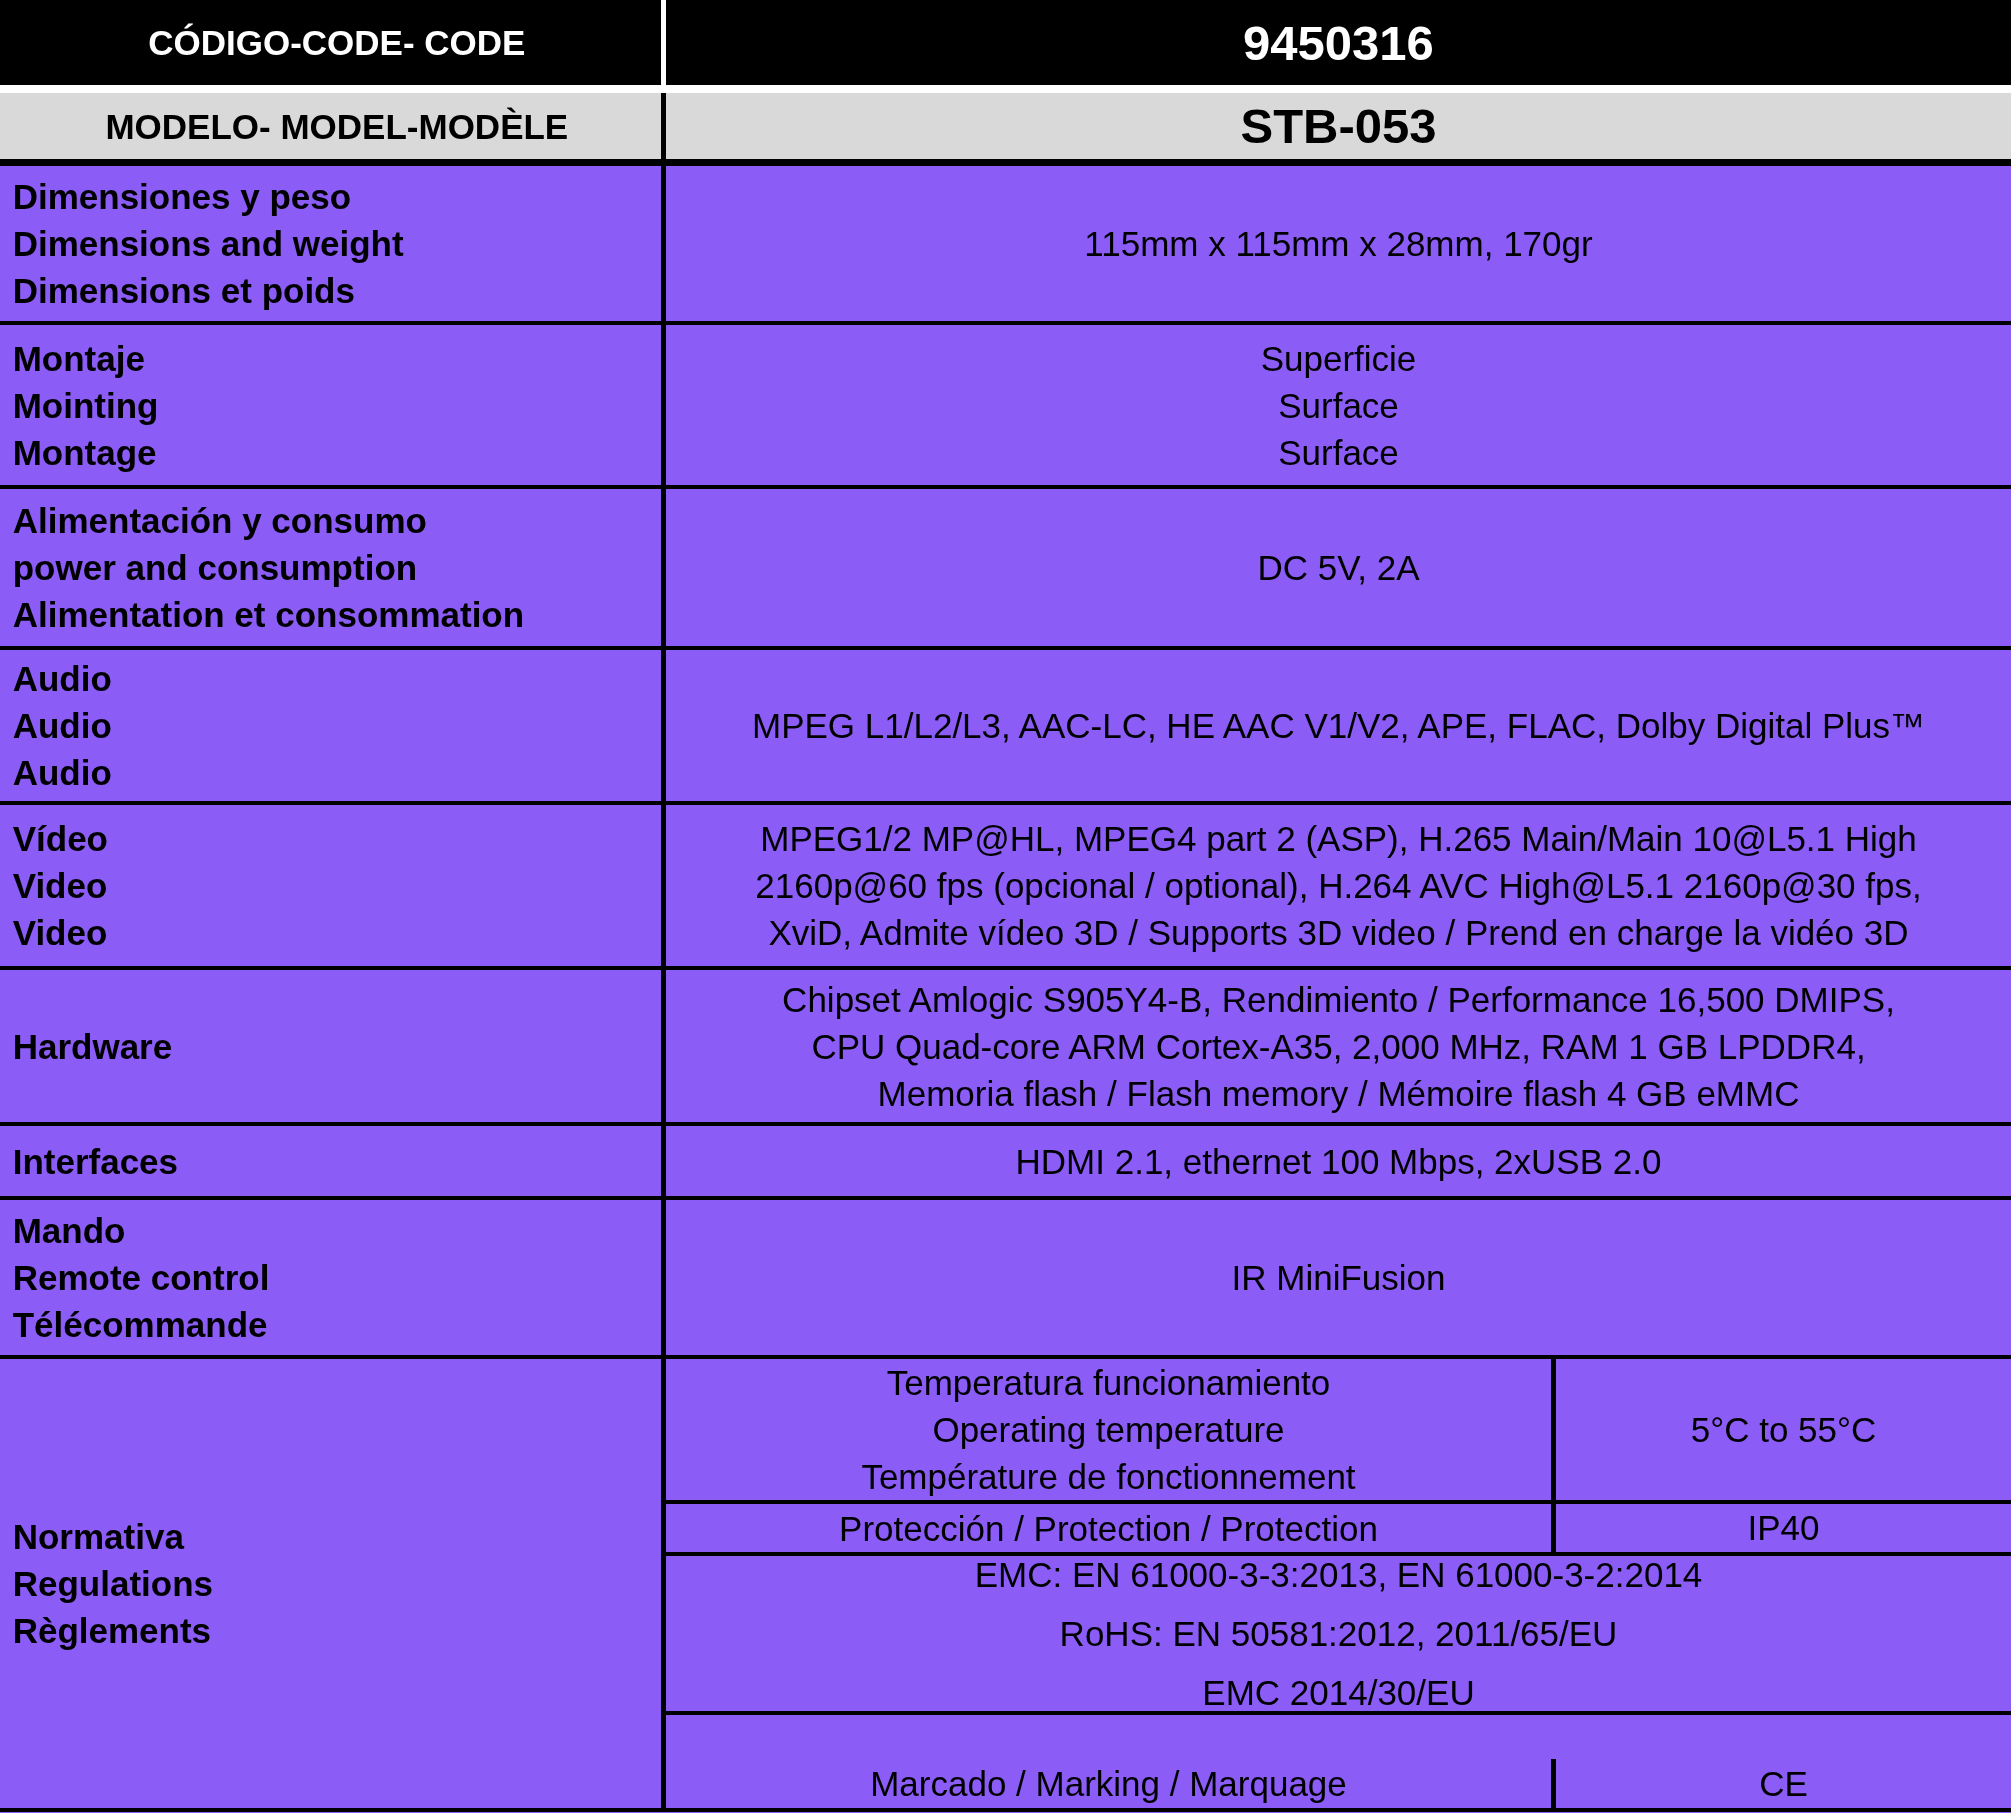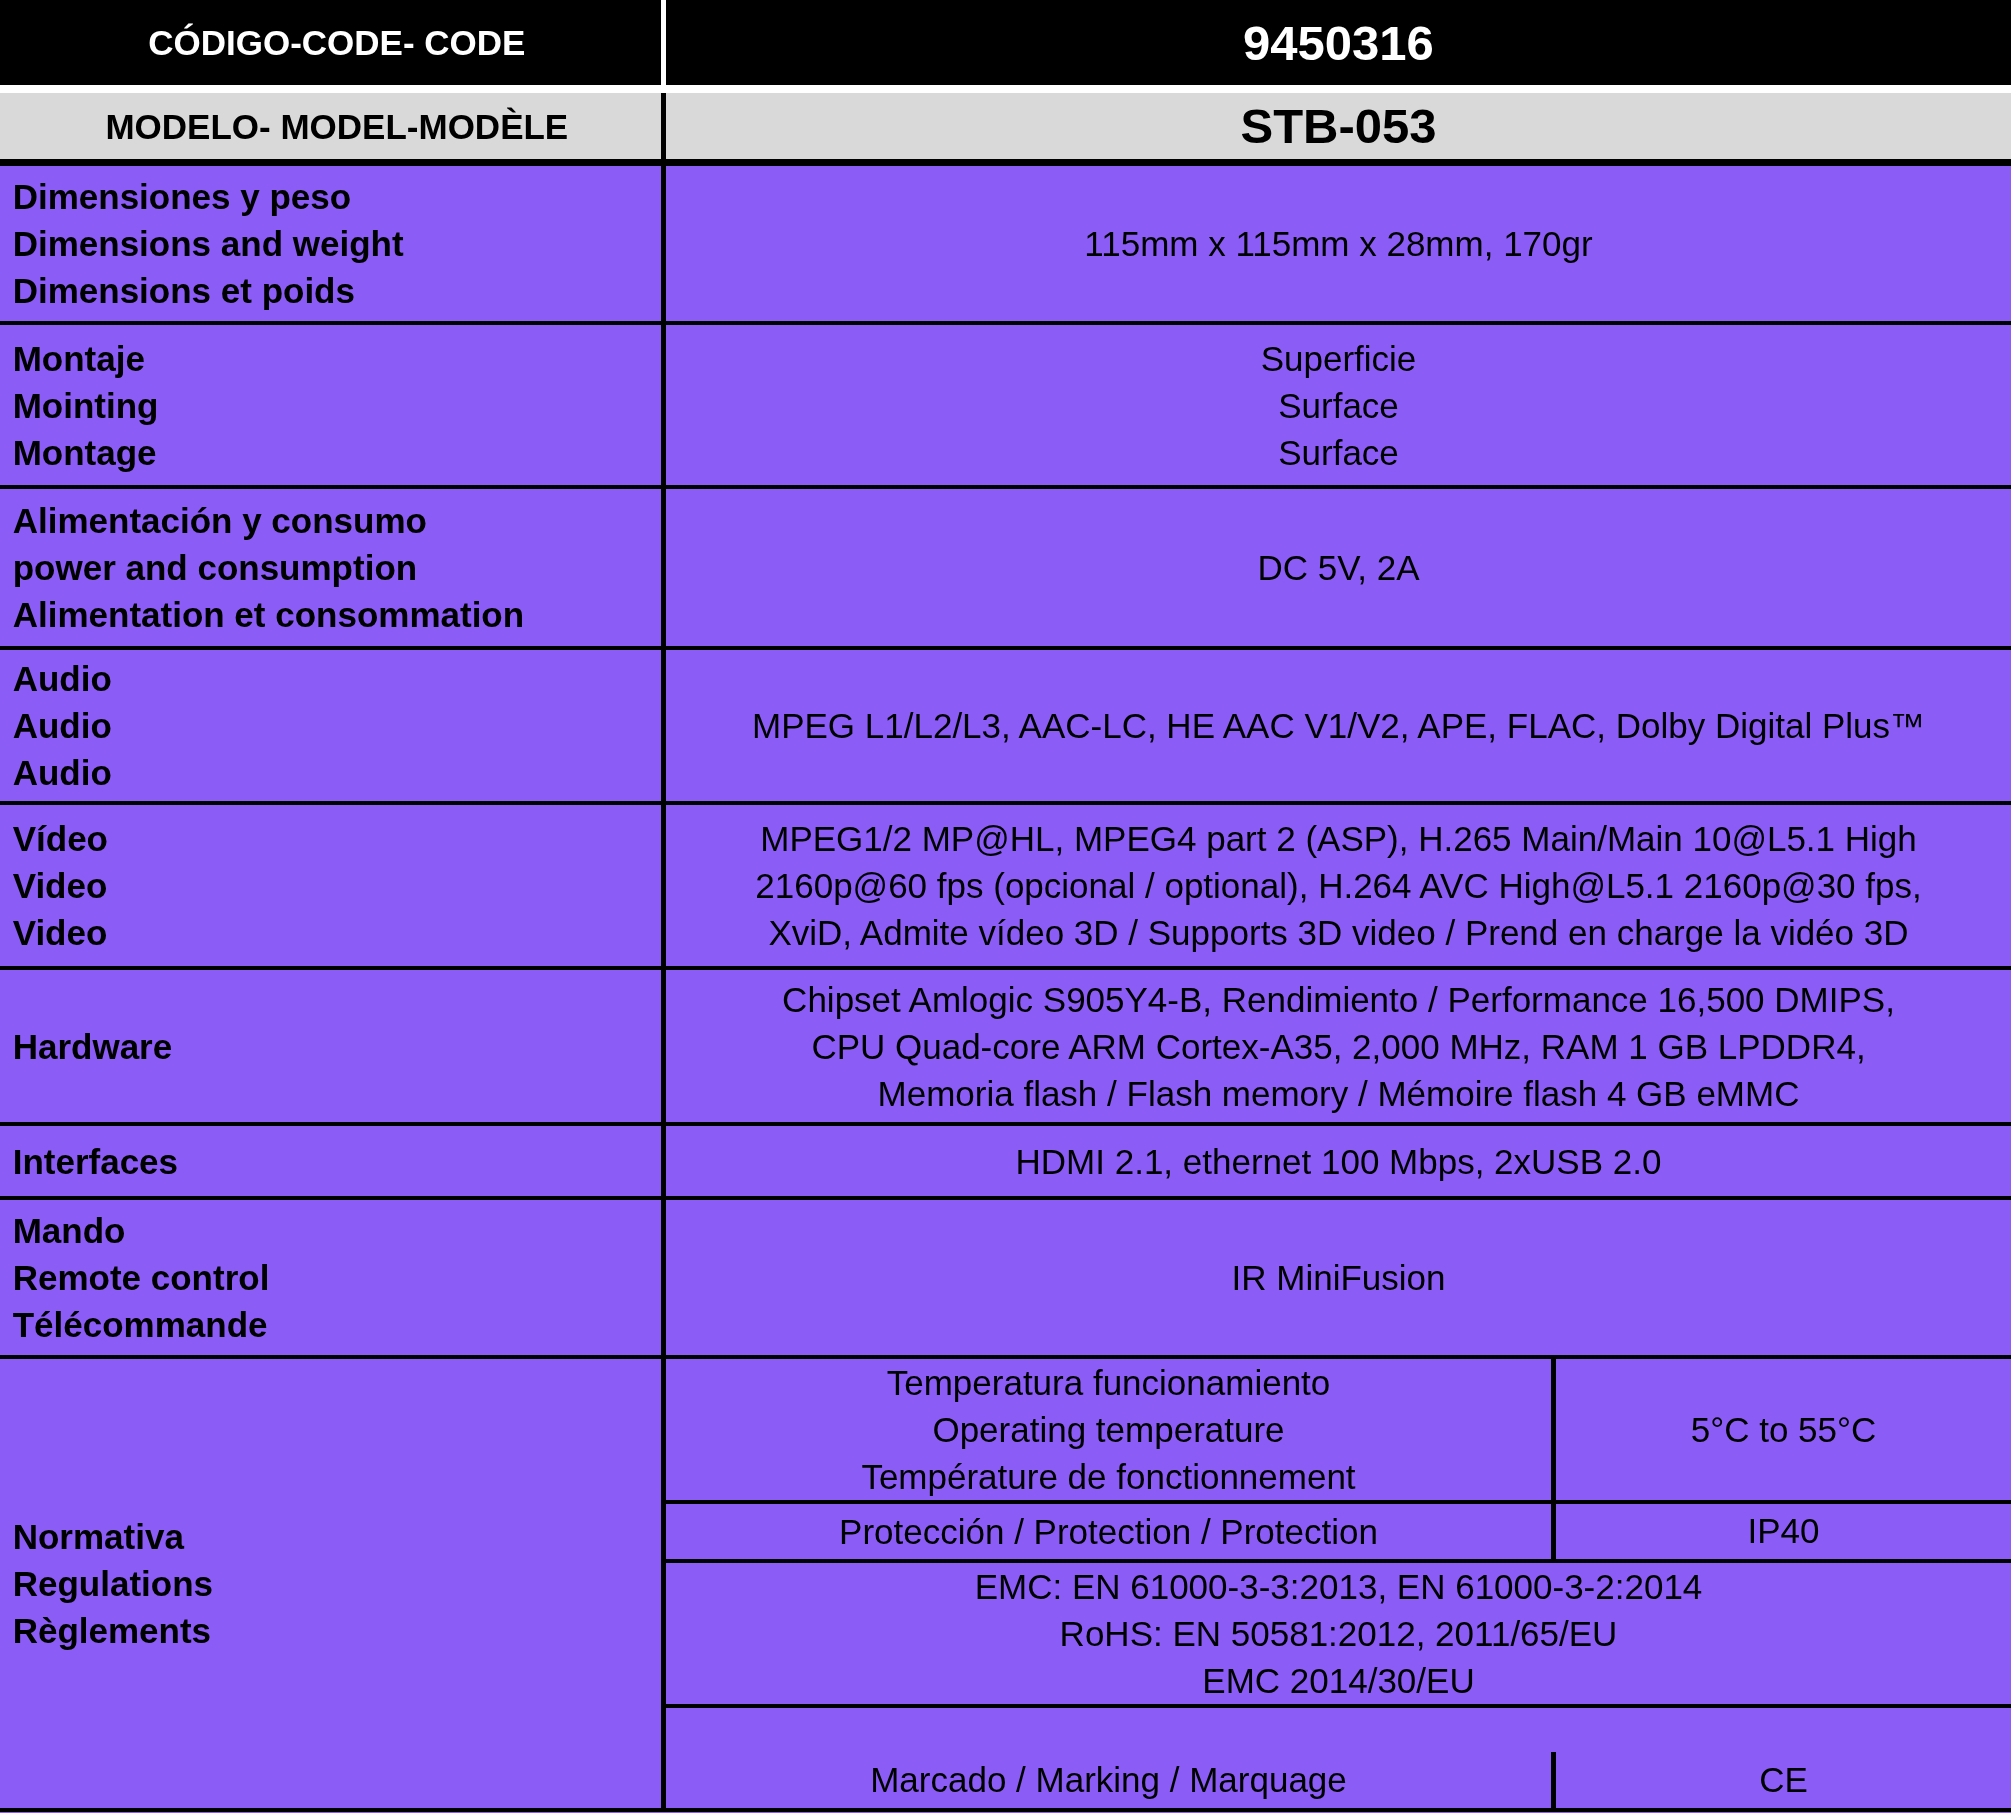--- a/index.html
+++ b/index.html
@@ -109,21 +109,21 @@
     display: flex;
     align-items: center;
     justify-content: center;
     font-size: 35px;
   }
   .reg-temp    { height: 161px; border-bottom: 4.5px solid #000000; }
   .reg-prot    { height: 65px;  border-bottom: 4.5px solid #000000; }
   .reg-emc     { height: 159px; border-bottom: 4.5px solid #000000;
                  display: flex; flex-direction: column; justify-content: center;
                  align-items: center; text-align: center;
-                 font-size: 35px; line-height: 47px; }
+                 font-size: 35px; line-height: 47px; gap: 12px; }
   .reg-marking { height: 63px; margin-top: 44px; }
 </style>
 </head>
 <body>
 
 <div class="spec-table">
 
   <div class="row row-code">
     <div class="header-label cell-label">CÓDIGO-CODE- CODE</div>
     <div class="header-value">9450316</div>

